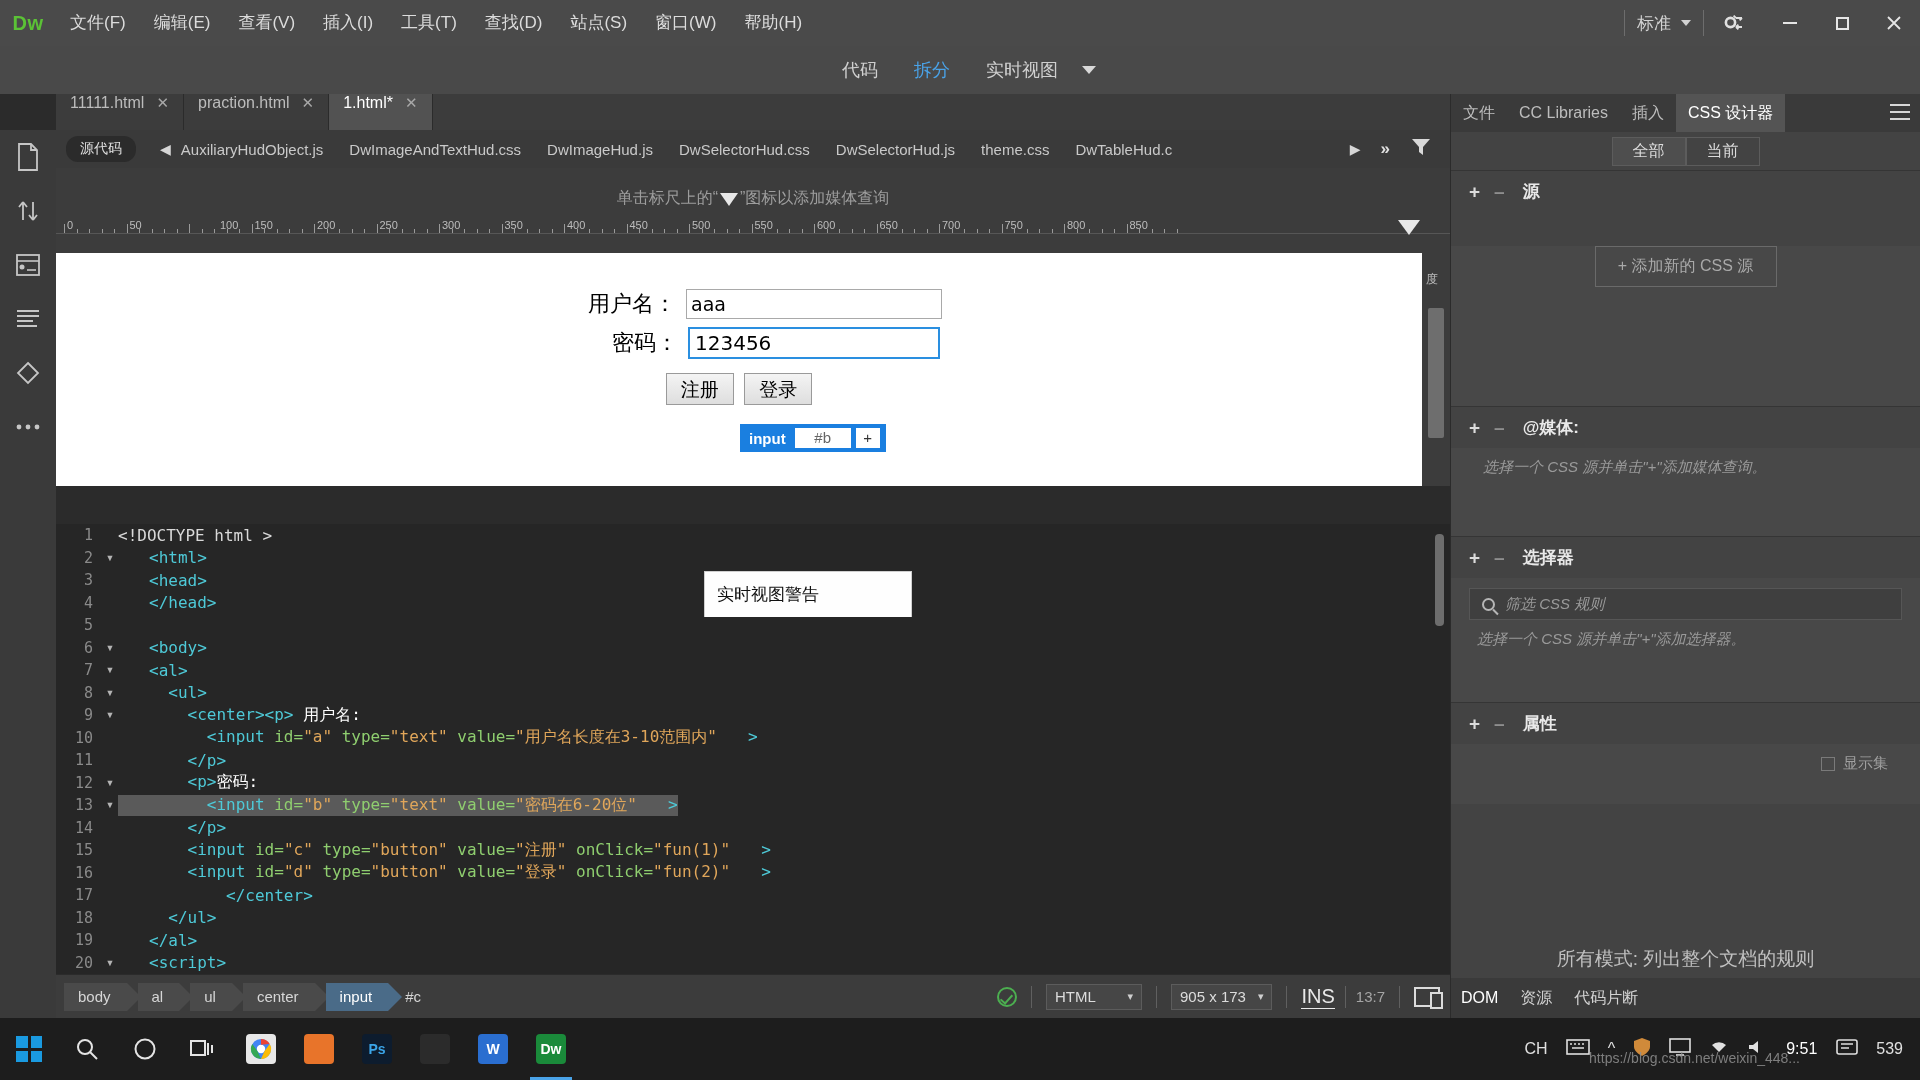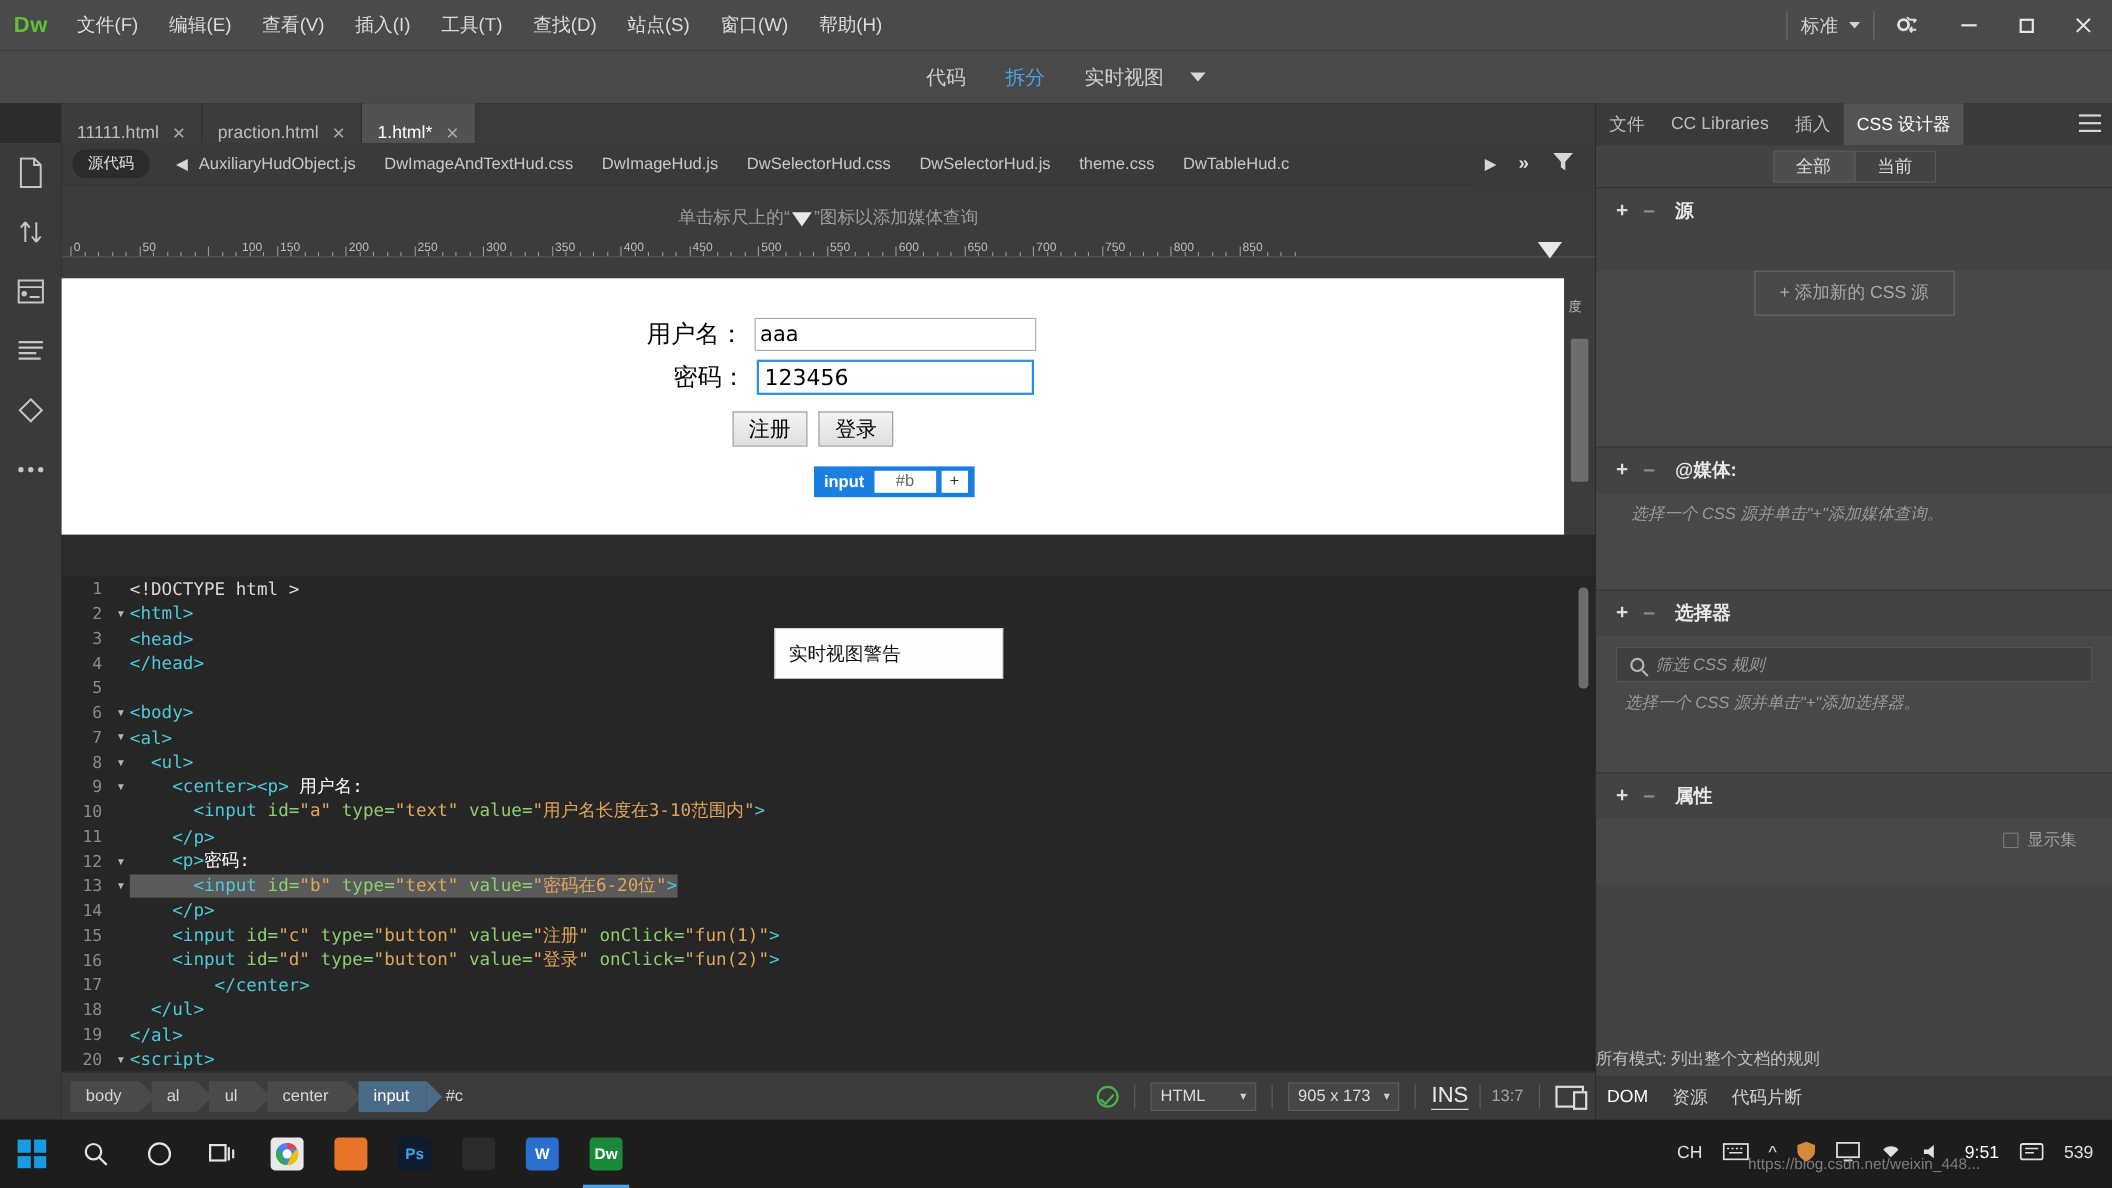--- a/index.html
+++ b/index.html
@@ -68,21 +68,21 @@
   .rail-top-stub { height: 36px; background: #2b2b2b; width: 56px; }
 
   
   .docarea {
     position: absolute; left: 56px; top: 94px; right: 470px; bottom: 62px;
     background: #2b2b2b;
   }
   
   .filetabs { display: flex; height: 36px; background: #3c3c3c; align-items: stretch; }
   .ftab {
-    display: flex; align-items: flex-end; padding: 0 14px; font-size: 16px;
+    display: flex; align-items: flex-start; padding: 0 14px; font-size: 16px;
     color: #bcbcbc; background: #3c3c3c; border-right: 1px solid #2b2b2b;
   }
   .ftab.active { background: #525252; color: #ffffff; }
   .ftab .x { margin-left: 12px; font-size: 15px; color: #a8a8a8; }
 
   
   .relbar {
     display: flex; align-items: center; height: 38px; background: #3a3a3a;
     padding-left: 10px; overflow: hidden; position: relative;
   }
@@ -220,21 +220,21 @@
     width: 46px; text-align: right; padding-right: 9px; color: #8a8a8a;
     font-size: 15px; font-family: "DejaVu Sans Mono", monospace;
   }
   .fold {
     width: 16px; color: #b4b4b4; font-size: 9px; text-align: center;
   }
   .ctext {
     font-family: "DejaVu Sans Mono", monospace; font-size: 16px;
     white-space: pre; color: #d7d7d7;
   }
-  .t-tag  { color: #4ec9d7; }
+  .t-tag  { color: #4ec9d7; margin-left: 31px; }
   .t-attr { color: #8fce6f; }
   .t-val  { color: #e0a65a; }
   .t-plain{ color: #d9d9d9; }
   .t-txt  { color: #ffffff; }
   .sel { background: #5a5a5a; }
   .code-scroll {
     position: absolute; right: 6px; top: 10px; width: 9px; height: 92px;
     background: #6d6d6d; border-radius: 4px;
   }
 
@@ -340,22 +340,22 @@
   }
   .mag::after {
     content: ""; position: absolute; right: -6px; bottom: -4px; width: 7px;
     height: 2px; background: #b6b6b6; transform: rotate(45deg);
   }
   .filter-ph { color: #9a9a9a; font-size: 15px; font-style: italic; }
   .showset { display: flex; align-items: center; justify-content: flex-end; padding: 10px 18px; }
   .cbx { width: 14px; height: 14px; border: 1px solid #7a7a7a; margin-right: 8px; }
   .showset-lbl { color: #a0a0a0; font-size: 15px; }
   .rp-footnote {
-    position: absolute; bottom: 46px; width: 100%; 
-    color: #c0c0c0; font-size: 15px;
+    position: absolute; bottom: 46px; width: 100%; text-align: center;
+    color: #c0c0c0; font-size: 19px;
   }
   .rp-bottomtabs {
     position: absolute; bottom: 0; left: 0; width: 100%; height: 40px;
     background: #3a3a3a; display: flex; align-items: center; padding-left: 10px;
   }
   .rp-btab { color: #d2d2d2; font-size: 16px; margin-right: 22px; }
   .rp-btab.active { color: #fff; }
 
   
   .taskbar {

